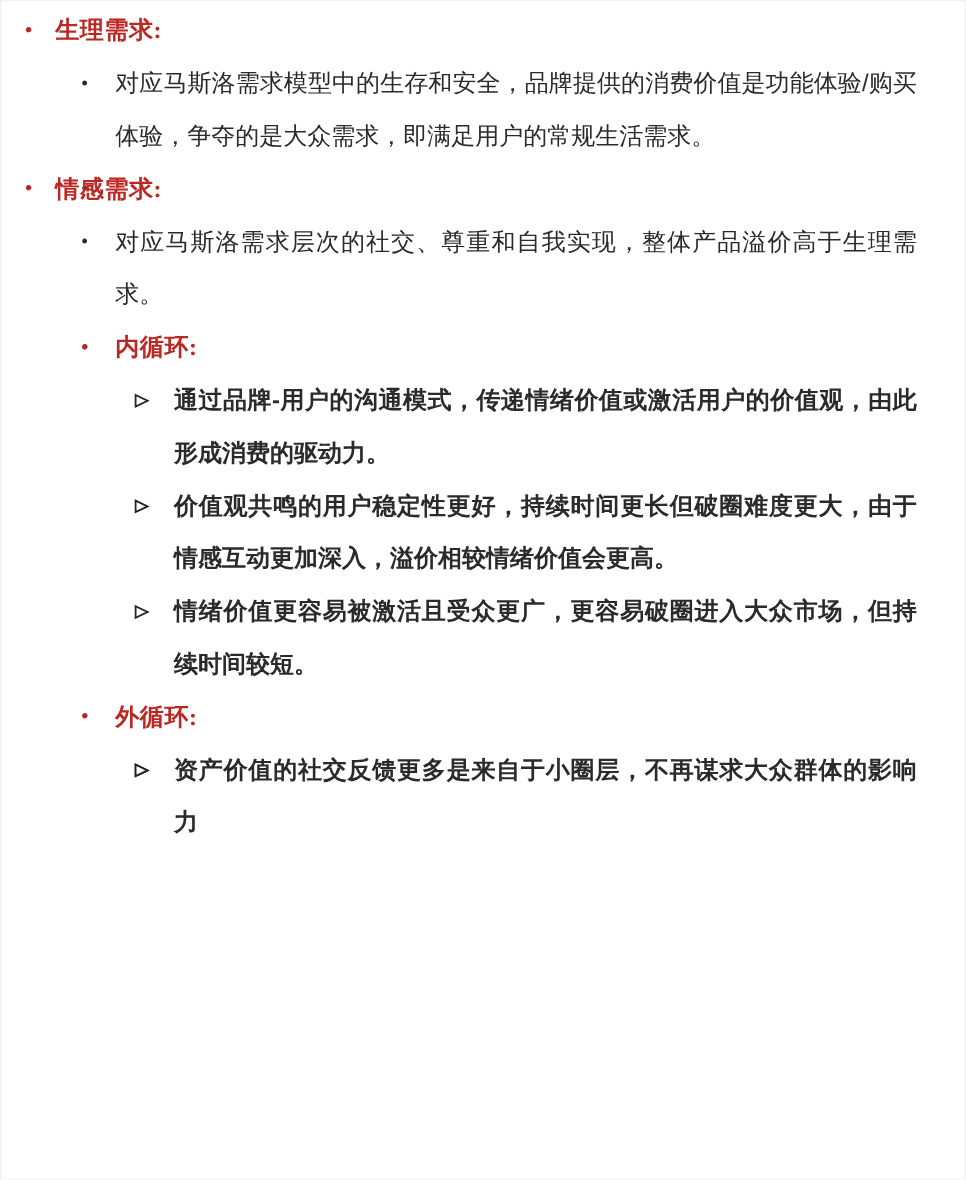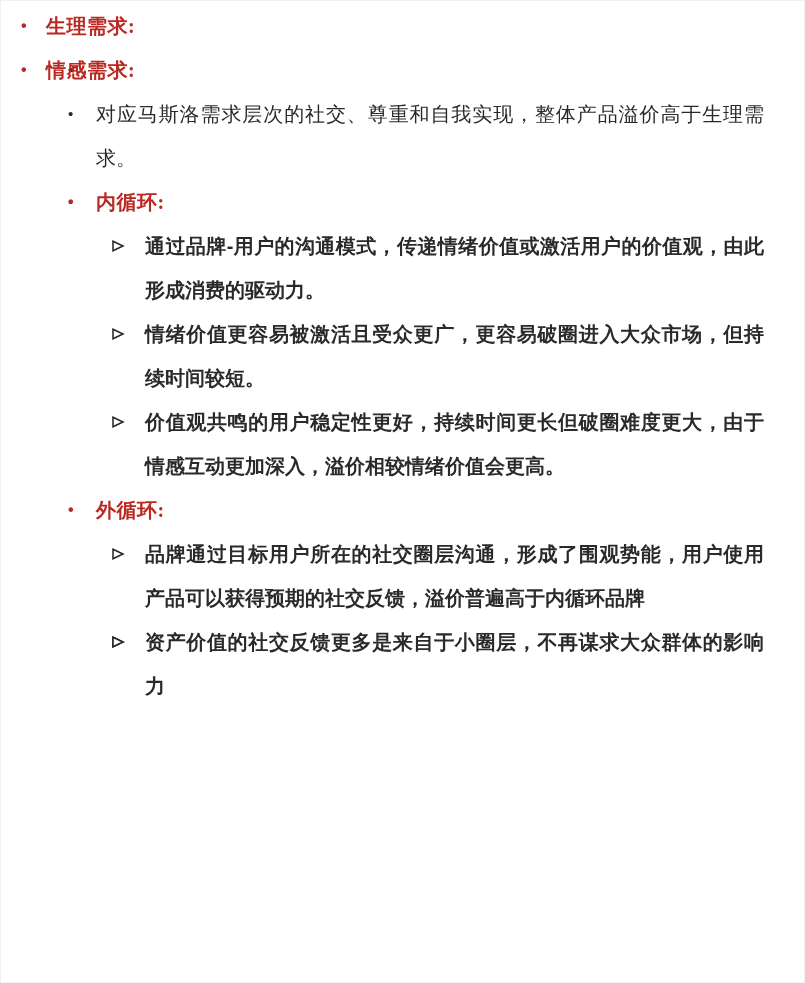--- a/index.html
+++ b/index.html
@@ -49,47 +49,42 @@
   .heading > .marker { color: var(--accent, #bb2721); font-size: 16px; }
 
   .arrow-svg { display: block; }
 </style>
 </head>
 <body>
 
 <div class="page">
   <div>
       <div class="li lvl1 heading"><span class="marker">•</span><span class="text">生理需求:</span></div>
-      <div class="li lvl2"><span class="marker">•</span></div>
+      <div class="li lvl2"><span class="marker">•</span><span class="text">对应马斯洛需求模型中的生存和安全，品牌提供的消费价值是功能体验/购买体验，争夺的是大众需求，即满足用户的常规生活需求。</span></div>
       <div class="li lvl2"><span class="marker">•</span></div>
       <div class="li lvl1 heading"><span class="marker">•</span><span class="text">情感需求:</span></div>
       <div class="li lvl2"><span class="marker">•</span><span class="text">对应马斯洛需求层次的社交、尊重和自我实现，整体产品溢价高于生理需求。</span></div>
       <div class="li lvl2"><span class="marker">•</span></div>
       <div class="li lvl2 heading"><span class="marker">•</span><span class="text">内循环:</span></div>
       <div class="li lvl3"><span class="marker">
           <svg class="arrow-svg" width="14" height="14" viewBox="0 0 14 14">
             <path d="M2 2.2 L12 7 L2 11.8 Z" fill="#ffffff" stroke="#222222" stroke-width="1.5" stroke-linejoin="miter"></path>
           </svg>
         </span><span class="text">通过品牌-用户的沟通模式，传递情绪价值或激活用户的价值观，由此形成消费的驱动力。</span></div>
       <div class="li lvl3"><span class="marker">
           <svg class="arrow-svg" width="14" height="14" viewBox="0 0 14 14">
             <path d="M2 2.2 L12 7 L2 11.8 Z" fill="#ffffff" stroke="#222222" stroke-width="1.5" stroke-linejoin="miter"></path>
           </svg>
-        </span><span class="text">情绪价值更容易被激活且受众更广，更容易破圈进入大众市场，但持续时间较短。</span></div>
+        </span><span class="text">价值观共鸣的用户稳定性更好，持续时间更长但破圈难度更大，由于情感互动更加深入，溢价相较情绪价值会更高。</span></div>
       <div class="li lvl3"><span class="marker">
           <svg class="arrow-svg" width="14" height="14" viewBox="0 0 14 14">
             <path d="M2 2.2 L12 7 L2 11.8 Z" fill="#ffffff" stroke="#222222" stroke-width="1.5" stroke-linejoin="miter"></path>
           </svg>
-        </span><span class="text">价值观共鸣的用户稳定性更好，持续时间更长但破圈难度更大，由于情感互动更加深入，溢价相较情绪价值会更高。</span></div>
+        </span><span class="text">情绪价值更容易被激活且受众更广，更容易破圈进入大众市场，但持续时间较短。</span></div>
       <div class="li lvl2 heading"><span class="marker">•</span><span class="text">外循环:</span></div>
-      <div class="li lvl3"><span class="marker">
-          <svg class="arrow-svg" width="14" height="14" viewBox="0 0 14 14">
-            <path d="M2 2.2 L12 7 L2 11.8 Z" fill="#ffffff" stroke="#222222" stroke-width="1.5" stroke-linejoin="miter"></path>
-          </svg>
-        </span><span class="text">品牌通过目标用户所在的社交圈层沟通，形成了围观势能，用户使用产品可以获得预期的社交反馈，溢价普遍高于内循环品牌</span></div>
       <div class="li lvl3"><span class="marker">
           <svg class="arrow-svg" width="14" height="14" viewBox="0 0 14 14">
             <path d="M2 2.2 L12 7 L2 11.8 Z" fill="#ffffff" stroke="#222222" stroke-width="1.5" stroke-linejoin="miter"></path>
           </svg>
         </span></div>
       <div class="li lvl3"><span class="marker">
           <svg class="arrow-svg" width="14" height="14" viewBox="0 0 14 14">
             <path d="M2 2.2 L12 7 L2 11.8 Z" fill="#ffffff" stroke="#222222" stroke-width="1.5" stroke-linejoin="miter"></path>
           </svg>
         </span><span class="text">资产价值的社交反馈更多是来自于小圈层，不再谋求大众群体的影响力</span></div>

